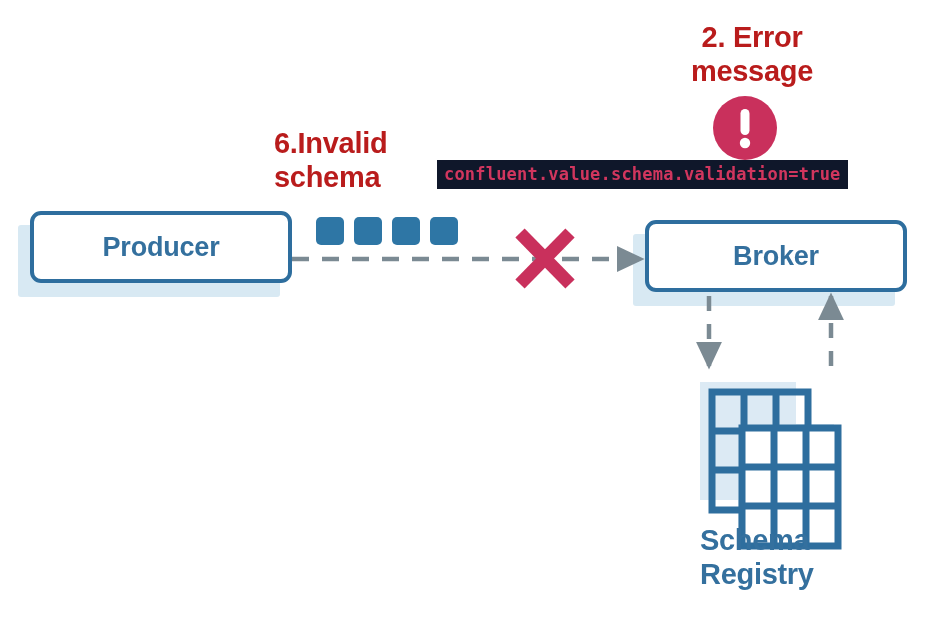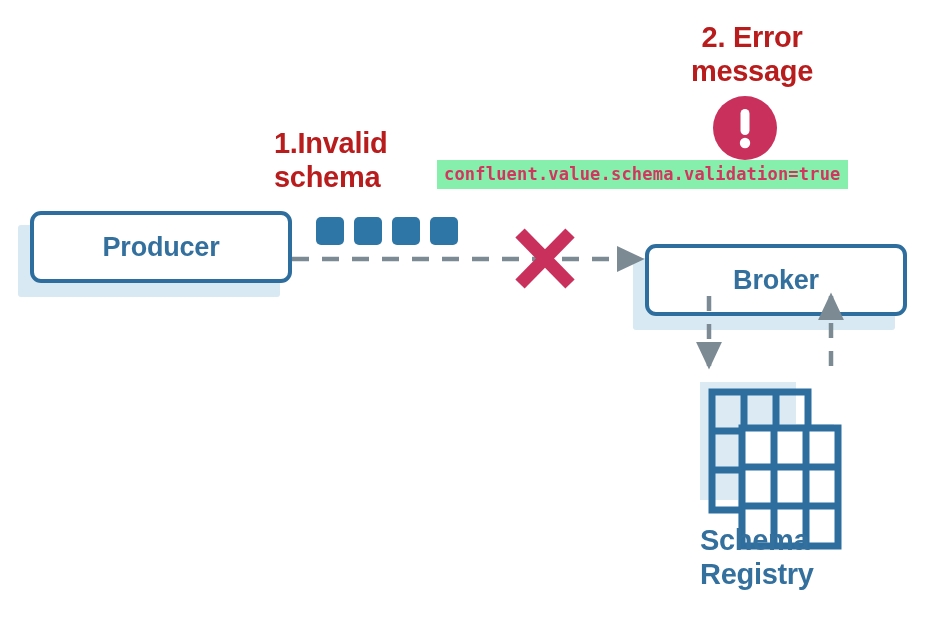--- a/index.html
+++ b/index.html
@@ -74,21 +74,21 @@
     height: 72px;
     display: flex;
     align-items: center;
     justify-content: center;
     color: #34709E;
     font-weight: bold;
     font-size: 27px;
     letter-spacing: -0.2px;
   }
   #node-producer { left: 30px; top: 211px; }
-  #node-broker  { left: 645px; top: 220px; margin-top: 24px; }
+  #node-broker  { left: 645px; top: 220px; }
 
   
   #message-squares {
     position: absolute;
     left: 316px;
     top: 217px;
     display: flex;
     gap: 10px;
   }
   .message-square {
@@ -97,21 +97,21 @@
     background: #2E76A5;
     border-radius: 5px;
   }
 
   
   #code-snippet {
     position: absolute;
     left: 437px;
     top: 160px;
     padding: 4px 7px 5px 7px;
-    background: #86efac;
+    background: #0f172a;
     color: #D1365E;
     font-family: "DejaVu Sans Mono", "Liberation Mono", monospace;
     font-size: 17px;
     font-weight: bold;
     letter-spacing: 0.2px;
     white-space: nowrap;
   }
 
   
   #error-badge {
@@ -143,21 +143,21 @@
     width: 948px;
     height: 620px;
     pointer-events: none;
   }
 </style>
 </head>
 <body>
 
 <div id="diagram-root">
 
-  <div class="step-label" id="label-invalid-schema">1.Invalid
+  <div class="step-label" id="label-invalid-schema">6.Invalid
 schema</div>
 
   <div class="step-label" id="label-error-message">2. Error
 message</div>
 
   <div id="error-badge">
     <svg width="64" height="64" viewBox="0 0 64 64">
       <circle cx="32" cy="32" r="32" fill="#C9305C"></circle>
       <rect x="27.5" y="13" width="9" height="26" rx="4.5" fill="#ffffff"></rect>
       <circle cx="32" cy="47" r="5.2" fill="#ffffff"></circle>

